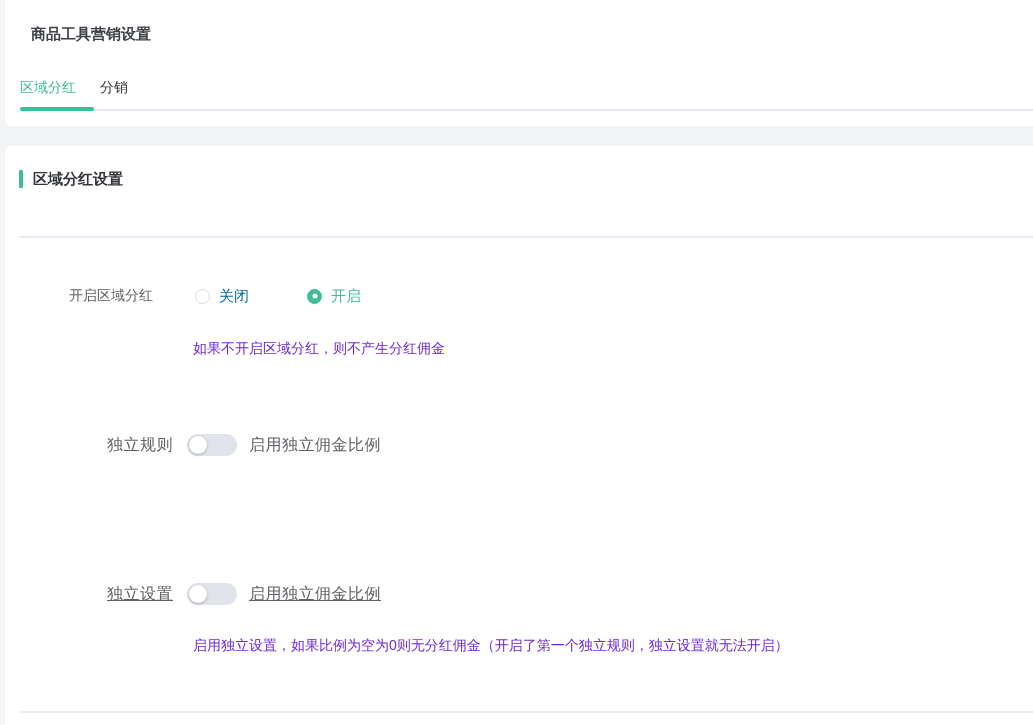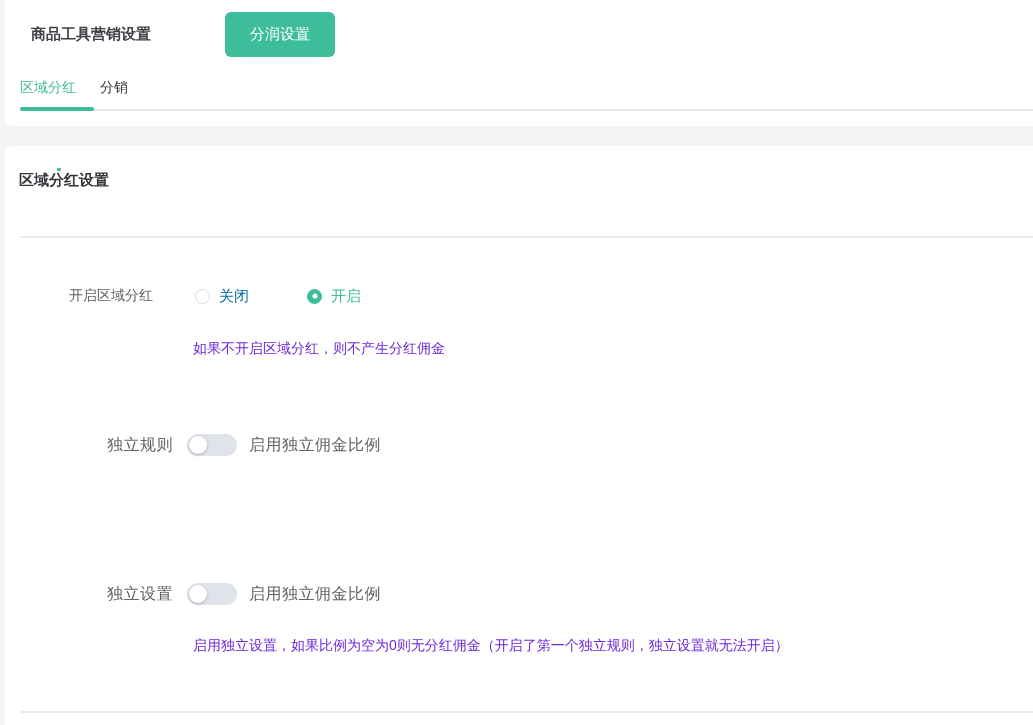--- a/index.html
+++ b/index.html
@@ -50,35 +50,35 @@
   }
 
   
   .card {
     position:absolute; left:5px; top:146px; right:0; bottom:0;
     background:#ffffff;
     border-top-left-radius:6px;
   }
   .panel-heading {
     position:absolute; left:14px; top:22px; height:22px;
-    display:flex; align-items:center;flex-direction:column;
+    display:flex; align-items:center;
   }
   .heading-bar {
     width:4px; height:18px; background:var(--accent);
     border-radius:1px; margin-right:10px;
   }
   .heading-text { font-size:15px; font-weight:700; color:#323539; }
   .divider { position:absolute; left:15px; right:0; height:2px; background:#e9ebf3; }
   .divider.d1 { top:90px; }
   .divider.d2 { top:565px; }
 
   .form-row { position:absolute; left:0; right:0; display:flex; align-items:center; }
   .row1 { top:135px; height:30px; }
   .row2 { top:288px; height:22px; }
-  .row3 { top:437px; height:22px; }
+  .row3 { top:437px; height:22px;text-decoration:underline; }
 
   .flabel { color:#606266; text-align:right; white-space:nowrap; }
   .flabel.f14 { font-size:14px; margin-left:60px; width:88px; }
   .flabel.f16 { font-size:16px; margin-left:76px; width:92px; letter-spacing:0.5px; }
 
   .radio-item { display:flex; align-items:center; cursor:pointer; }
   .radio-item.r0 { margin-left:42px; }
   .radio-item.r1 { margin-left:58px; }
   .radio-circle {
     width:15px; height:15px; border-radius:50%;
@@ -113,21 +113,20 @@
   .helper.h2 { top:346px; }
   .helper.h3 { top:491px; }
 </style>
 </head>
 <body>
 
 <div class="tabbar">
   <div class="top-tabs">
     <div class="top-tab t0">商品工具</div>
     <div class="top-tab t1">营销设置</div>
-    <div class="top-tab t2">分润设置</div>
   </div>
   <div class="sub-tabs">
     <div class="sub-tab s0">区域分红</div>
     <div class="sub-tab s1">分销</div>
   </div>
   <div class="tab-line"></div>
   <div class="tab-line-active"></div>
 </div>
 
 <div class="card">

